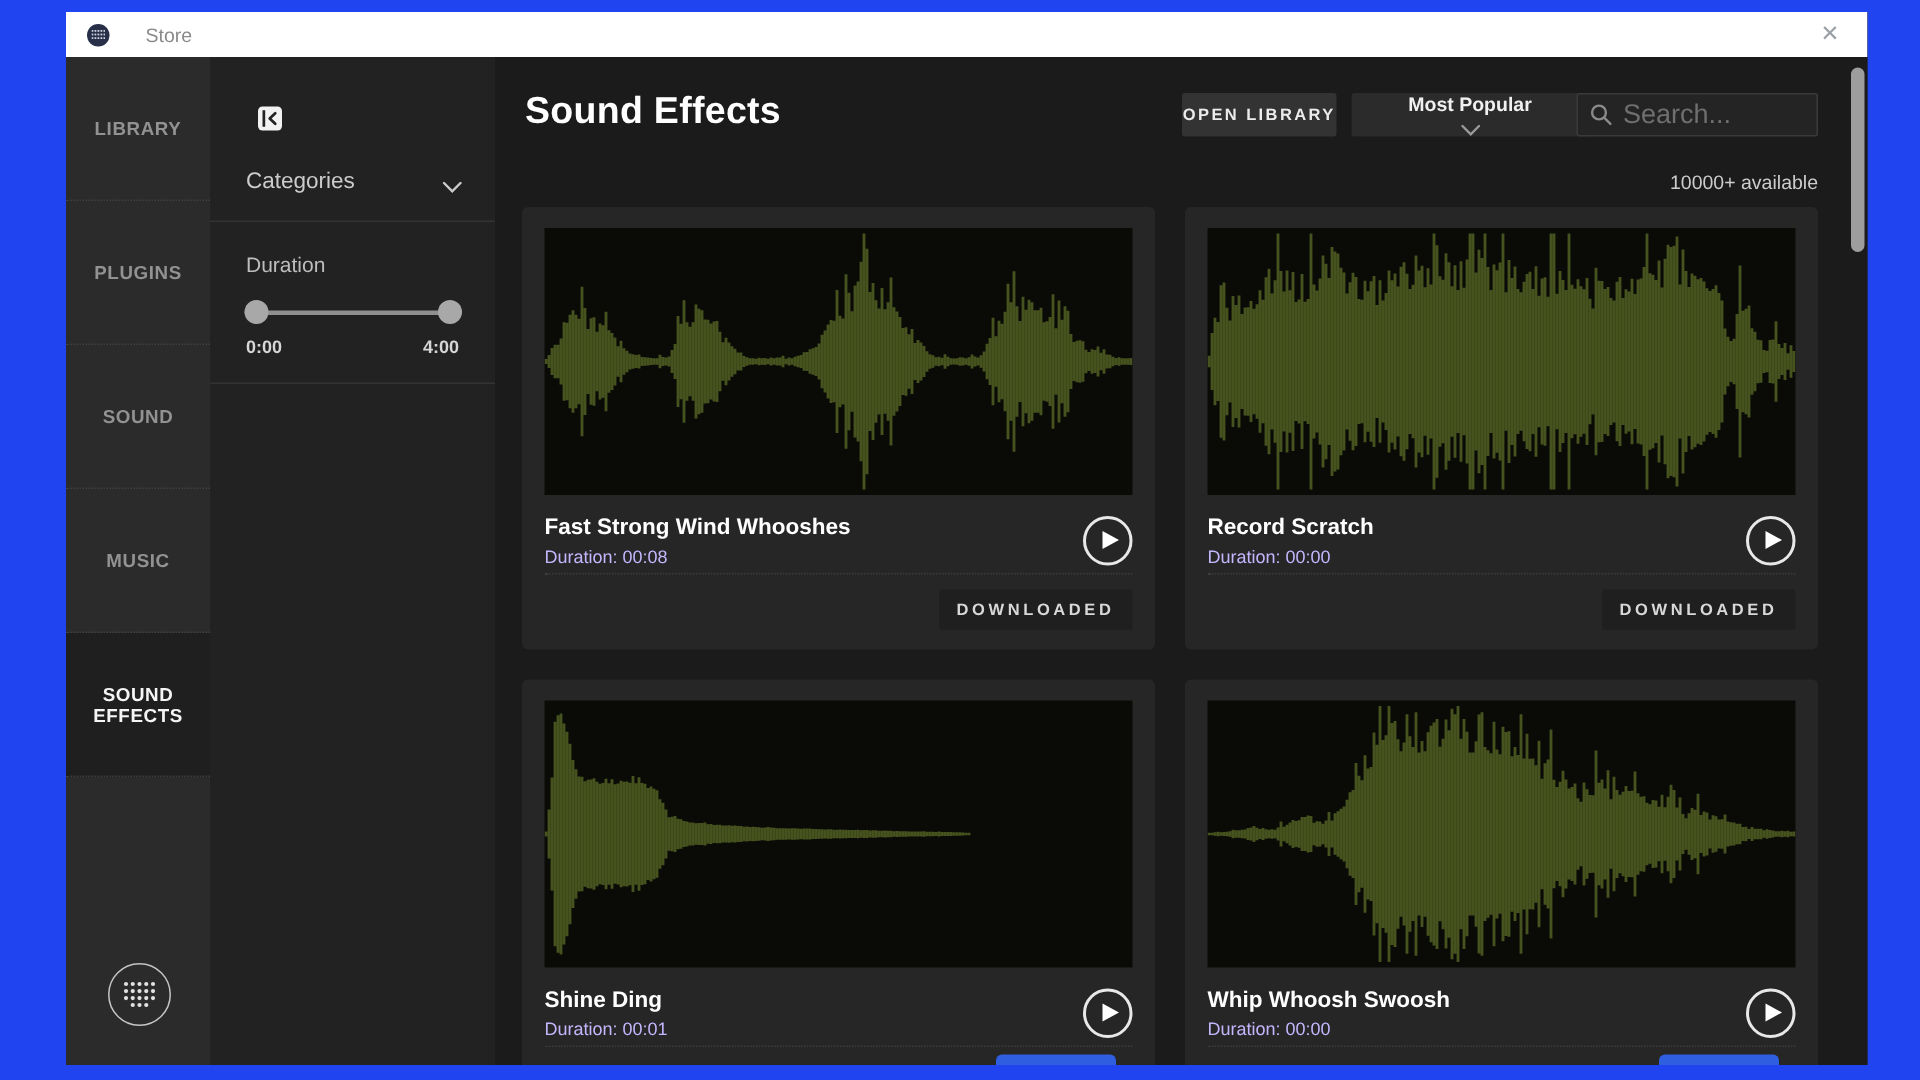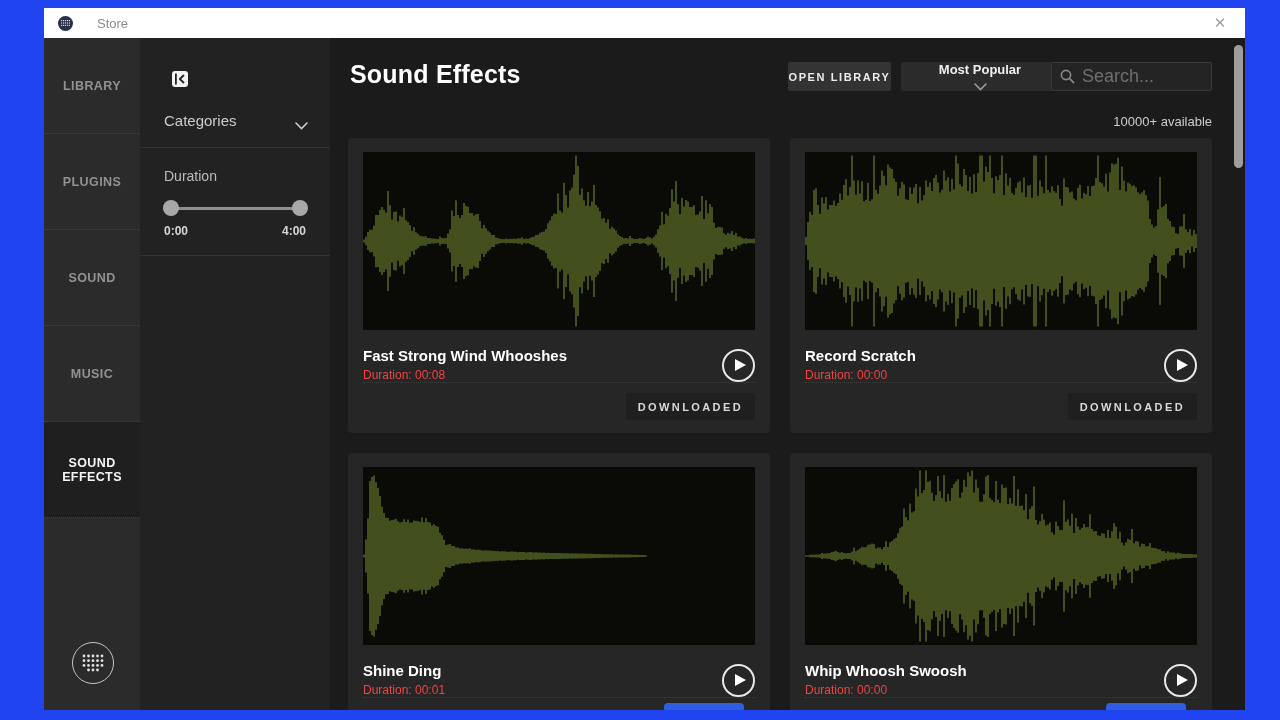--- a/index.html
+++ b/index.html
@@ -49,23 +49,23 @@
   .sort .sort-val { color:#f0f0f0; font-size:13px; font-weight:bold; flex:1; }
   .search { position:absolute; left:721px; top:24px; width:161px; height:29px; background:#242424; border:1px solid #3a3a3a; border-radius:2px; display:flex; align-items:center; padding:0 8px; }
   .search input { flex:1; min-width:0; background:transparent; border:none; outline:none; color:#cfcfcf; font-size:18px; margin-left:7px; font-family:"Liberation Sans", sans-serif; }
   .search input::placeholder { color:#6f6f6f; }
   .available { position:absolute; right:33px; top:76px; font-size:13px; color:#cccccc; }
 
   .grid { position:absolute; left:18px; top:100px; display:grid; grid-template-columns:422px 422px; grid-auto-rows:295px; gap:20px; }
   .card { position:relative; background:#262626; border-radius:4px; }
   .wave { position:absolute; left:15px; top:14px; right:15px; height:178px; }
   .wave svg { width:100%; height:100%; display:block; }
-  .info { position:absolute; left:15px; top:200px; right:15px; height:44px; display:flex; align-items:flex-end; justify-content:space-between; }
+  .info { position:absolute; left:15px; top:200px; right:15px; height:44px; display:flex; align-items:center; justify-content:space-between; }
   .card-title { font-size:15px; font-weight:bold; color:#ffffff; }
-  .card-duration { font-size:12px; color:#ef4444; margin-top:4px; }
+  .card-duration { font-size:12px; color:#c4b5fd; margin-top:4px; }
   .play { width:33px; height:33px; border-radius:50%; border:2px solid #e8e8e8; background:transparent; cursor:pointer; flex:none; position:relative; }
   .play .tri { position:absolute; left:11px; top:8px; width:0; height:0; border-left:11px solid #ffffff; border-top:6.5px solid transparent; border-bottom:6.5px solid transparent; }
   .foot { position:absolute; left:15px; right:15px; top:244px; bottom:0; border-top:1px dotted #3d3d3d; text-align:right; padding-top:10px; }
   .badge { display:inline-block; background:#1f1f1f; color:#d8d8d8; font-size:11px; font-weight:bold; letter-spacing:2.4px; padding:8px 12px 7px; border-radius:2px; }
   .dl { position:absolute; right:26px; top:250px; width:80px; height:30px; border:none; border-radius:4px; cursor:pointer; }
 
   .scroll-thumb { position:absolute; right:2px; top:37px; width:9px; height:123px; background:#9d9d9d; border-radius:5px; cursor:pointer; }
 </style>
 </head>
 <body style="background: rgb(32, 69, 240);">

